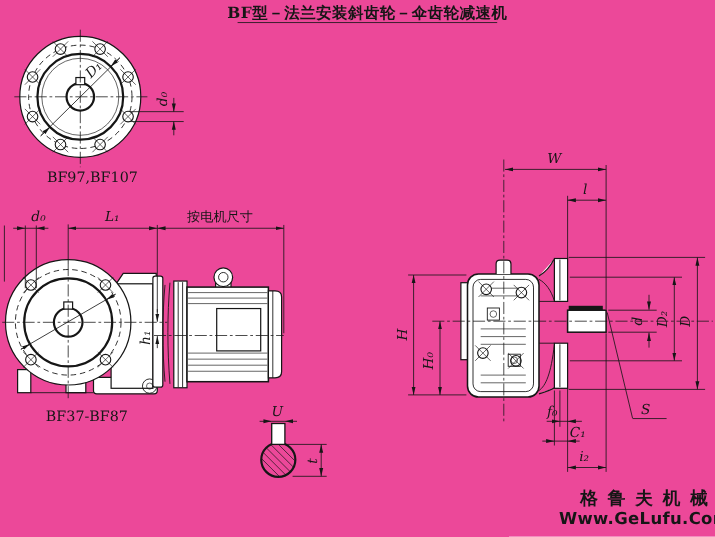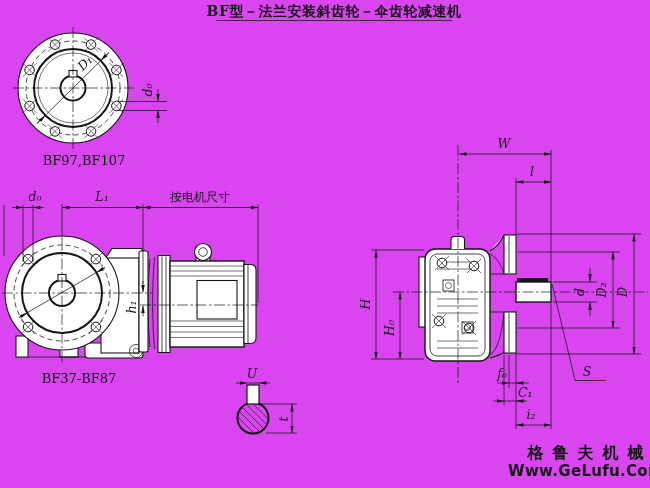--- a/index.html
+++ b/index.html
@@ -1,16 +1,16 @@
 <!DOCTYPE html>
 <html><head>
 <meta charset="utf-8">
 <style>
   html,body{margin:0;padding:0;background:#ffffff;}
-  .canvas{position:relative;width:650px;height:488px;background:#d946ef;overflow:hidden;}
+  .canvas{position:relative;width:650px;height:488px;background:#ec4899;overflow:hidden;}
   svg{display:block;}
   .ol  {fill:#fff;stroke:#161616;stroke-width:1.4;}
   .ol2 {fill:#fff;stroke:#161616;stroke-width:1.1;}
   .thin{fill:none;stroke:#161616;stroke-width:.8;}
   .fine{fill:none;stroke:#161616;stroke-width:.6;}
   .bold{fill:none;stroke:#161616;stroke-width:2;}
   .dim {fill:none;stroke:#161616;stroke-width:.75;}
   .cl  {fill:none;stroke:#161616;stroke-width:.7;stroke-dasharray:11 2.5 2.5 2.5;}
   .dash{fill:none;stroke:#161616;stroke-width:.8;stroke-dasharray:5 3.5;}
   text{fill:#161616;}

